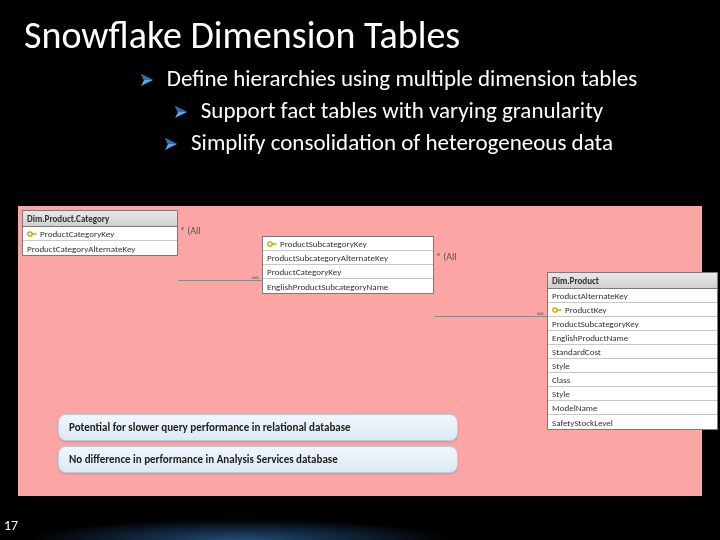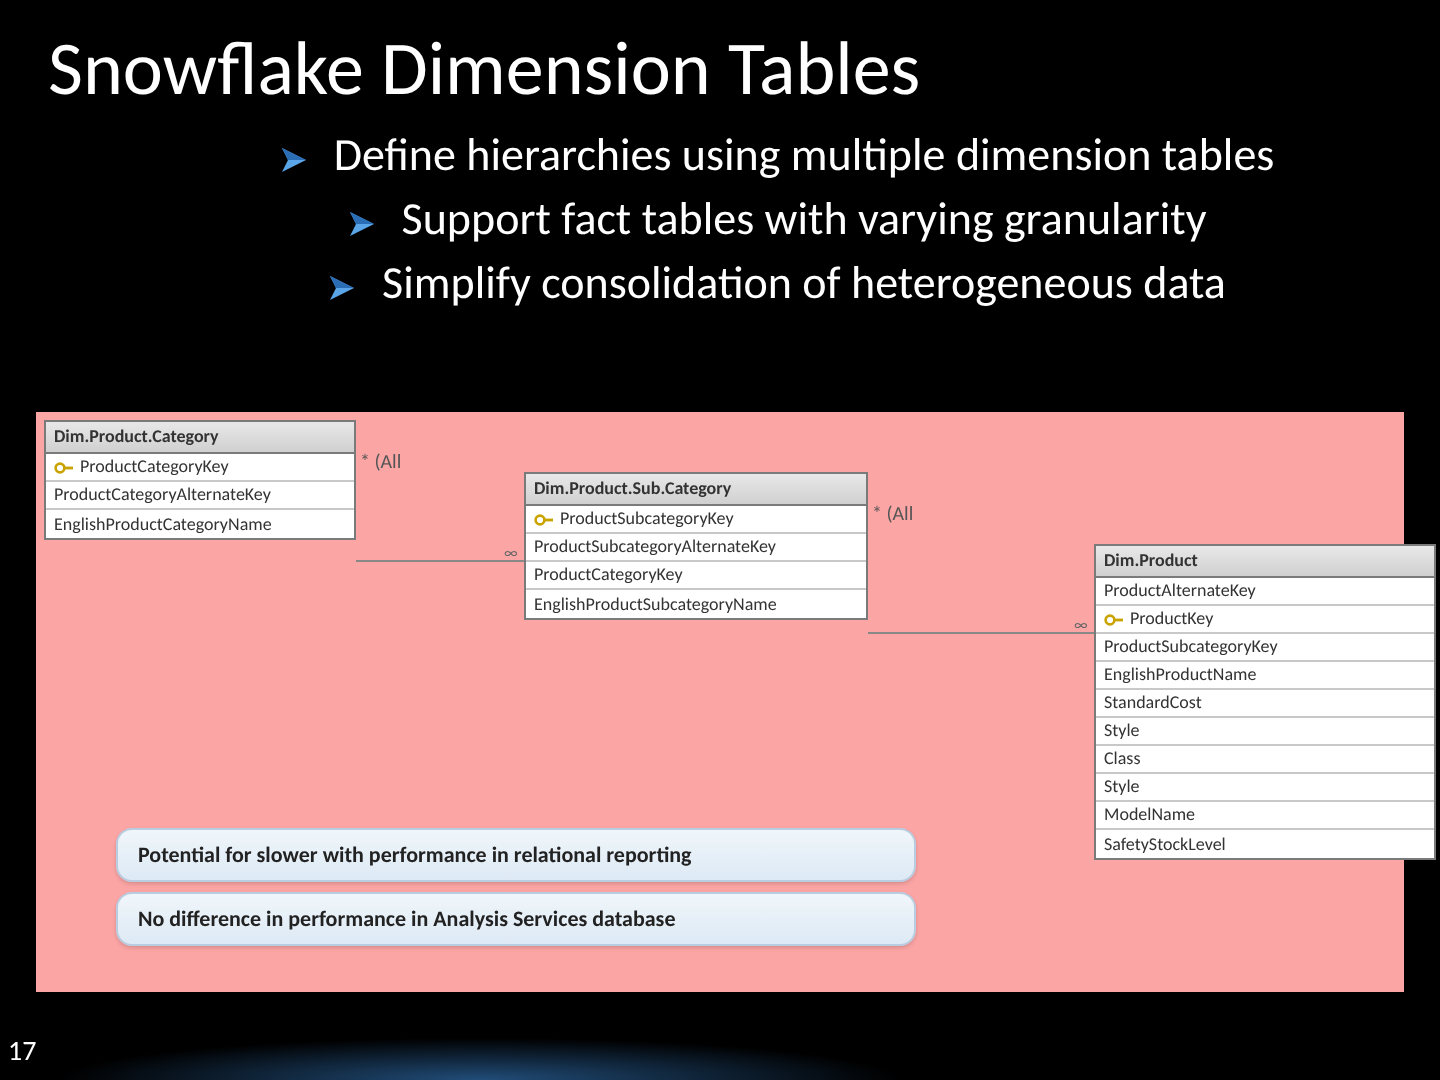--- a/index.html
+++ b/index.html
@@ -70,29 +70,25 @@
             <svg viewBox="0 0 10 8">
               <circle cx="3" cy="4" r="2.2" fill="none" stroke="#c9a400" stroke-width="1.3"></circle>
               <rect x="4.5" y="3.3" width="5" height="1.4" fill="#c9a400"></rect>
             </svg>
           </span>
       <span>ProductCategoryKey</span>
     </div>
     <div class="row">
           <span>ProductCategoryAlternateKey</span>
         </div>
-    <div class="row">
-          <span>EnglishProductCategoryName</span>
-        </div>
   </div>
 
   <div class="all-cell" style="left:162px; top:18px;">* (All</div>
 
   <div class="dtable" style="left:244px; top:30px; width:172px;">
-    <div class="hdr">Dim.Product.Sub.Category</div>
     <div class="row">
       <span class="keyicon">
             <svg viewBox="0 0 10 8">
               <circle cx="3" cy="4" r="2.2" fill="none" stroke="#c9a400" stroke-width="1.3"></circle>
               <rect x="4.5" y="3.3" width="5" height="1.4" fill="#c9a400"></rect>
             </svg>
           </span>
       <span>ProductSubcategoryKey</span>
     </div>
     <div class="row">
@@ -147,21 +143,21 @@
           <span>SafetyStockLevel</span>
         </div>
   </div>
 
   <div class="conn" style="left:160px; top:74px; width:84px;"></div>
   <div class="conn-end" style="left:234px; top:66px;">∞</div>
 
   <div class="conn" style="left:416px; top:110px; width:113px;"></div>
   <div class="conn-end" style="left:519px; top:102px;">∞</div>
 
-  <div class="callout" style="left:40px; top:208px; width:400px;">Potential for slower with performance in relational reporting</div>
+  <div class="callout" style="left:40px; top:208px; width:400px;">Potential for slower query performance in relational database</div>
   <div class="callout" style="left:40px; top:240px; width:400px;">No difference in performance in Analysis Services database</div>
 
 </div>
 
 <div class="glow"></div>
 <div class="page-num">17</div>
 
 </div>
 
 </body></html>

